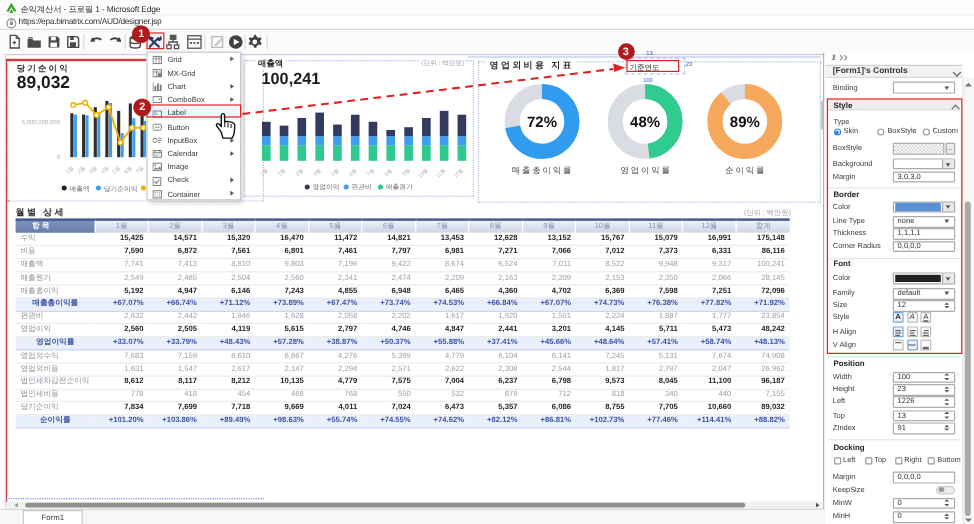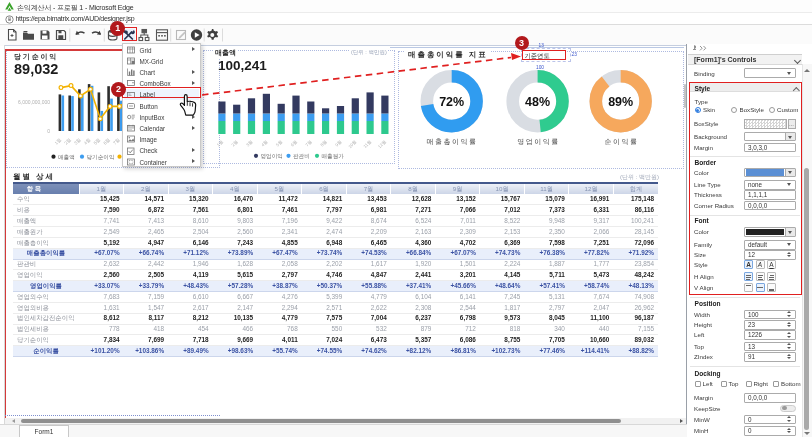--- a/index.html
+++ b/index.html
@@ -202,21 +202,21 @@
 <rect x="178.3" y="28.5" width="7.2" height="7.5" fill="#3d9df0"></rect>
 <rect x="178.3" y="10.6" width="7.2" height="17.9" fill="#333a60"></rect>
 <text x="183.3" y="57" font-size="4.4" fill="#b5b5b5" text-anchor="end" transform="rotate(-45 183.3 57)">12월</text>
 <circle cx="53" cy="70.8" r="2.1" fill="#333a60"></circle>
     <text x="57.5" y="72.9" font-size="5.6" fill="#666">영업이익</text>
 <circle cx="85.5" cy="70.8" r="2.1" fill="#3d9df0"></circle>
     <text x="90" y="72.9" font-size="5.6" fill="#666">판관비</text>
 <circle cx="114" cy="70.8" r="2.1" fill="#2ec98e"></circle>
     <text x="118.5" y="72.9" font-size="5.6" fill="#666">매출원가</text>
 </svg>
-<div class="a" style="left:405px;top:50px;font-size:7.5px;font-weight:bold;color:#2f2f2f;background:#fff;padding:0 3px"><span class="ko">매출총이익률 지표</span></div>
+<div class="a" style="left:405px;top:50px;font-size:7.5px;font-weight:bold;color:#2f2f2f;background:#fff;padding:0 3px"><span class="ko">영업외비용 지표</span></div>
 <svg class="a" style="left:397px;top:60px" width="290" height="90" viewBox="0 0 290 90">
 <circle cx="54.7" cy="41.2" r="24.9" fill="none" stroke="#d9dde3" stroke-width="12.6"></circle>
 <circle cx="54.7" cy="41.2" r="24.9" fill="none" stroke="#309cf0" stroke-width="12.6" stroke-dasharray="112.64 156.45" transform="rotate(-90 54.7 41.2)"></circle>
 <circle cx="140.6" cy="41.2" r="24.9" fill="none" stroke="#d9dde3" stroke-width="12.6"></circle>
 <circle cx="140.6" cy="41.2" r="24.9" fill="none" stroke="#2fcb8f" stroke-width="12.6" stroke-dasharray="75.10 156.45" transform="rotate(-90 140.6 41.2)"></circle>
 <circle cx="223.7" cy="41.2" r="24.9" fill="none" stroke="#d9dde3" stroke-width="12.6"></circle>
 <circle cx="223.7" cy="41.2" r="24.9" fill="none" stroke="#f6a85d" stroke-width="12.6" stroke-dasharray="139.24 156.45" transform="rotate(-90 223.7 41.2)"></circle>
 <text x="54.7" y="45.7" font-size="12.5" font-weight="bold" fill="#111" text-anchor="middle">72%</text>
 <text x="140.6" y="45.7" font-size="12.5" font-weight="bold" fill="#111" text-anchor="middle">48%</text>
 <text x="223.7" y="45.7" font-size="12.5" font-weight="bold" fill="#111" text-anchor="middle">89%</text>

